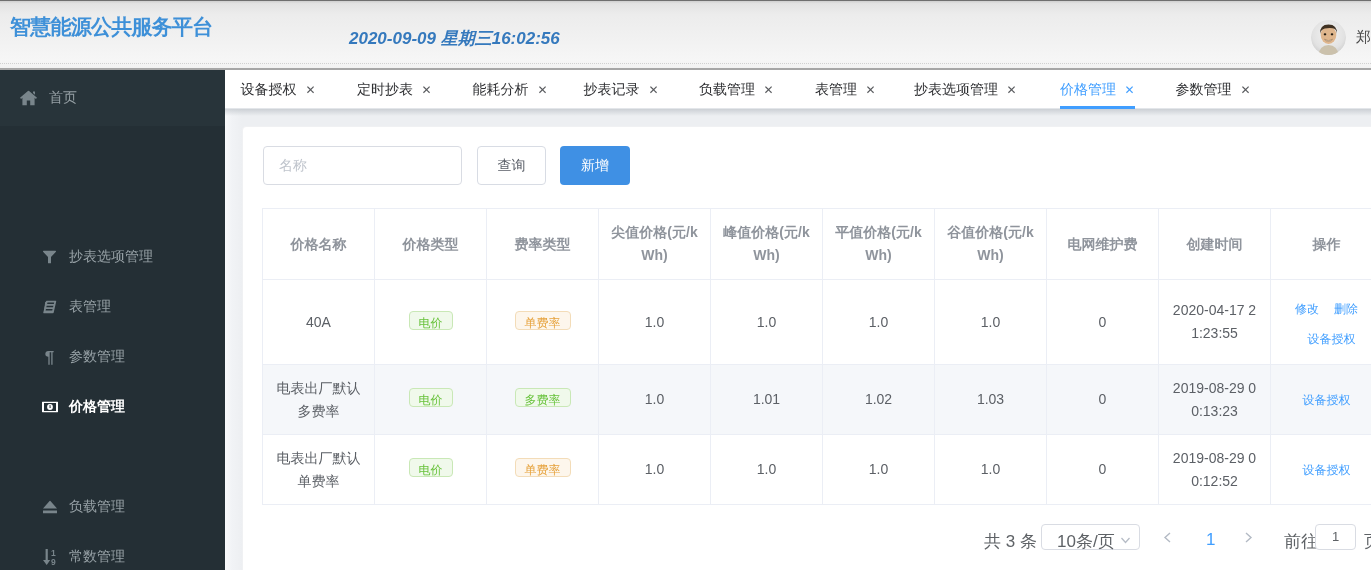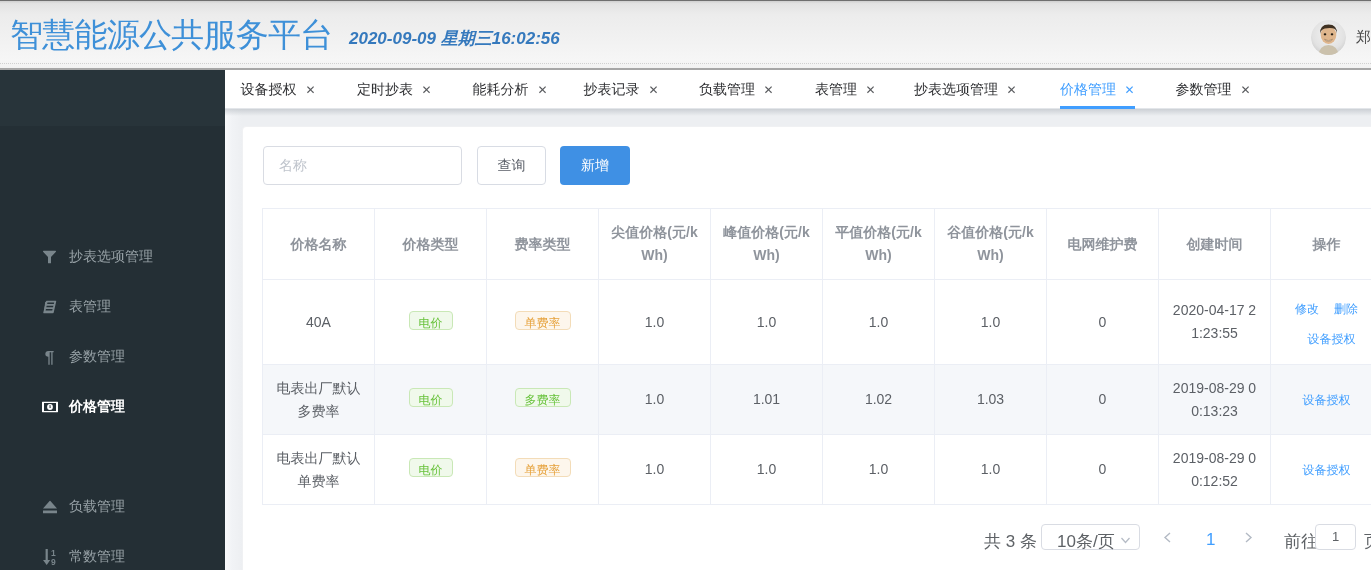--- a/index.html
+++ b/index.html
@@ -3,21 +3,21 @@
 <meta charset="utf-8">
 <style>
 * { margin:0; padding:0; box-sizing:border-box; }
 html,body { width:1371px; height:570px; overflow:hidden; font-family:"Liberation Sans", sans-serif; background:#fff; }
 
 
 #header { position:absolute; left:0; top:0; width:1371px; height:70px;
   background:linear-gradient(180deg,#cfcfcf 0,#e3e3e3 4%,#ececec 20%,#f1f1f1 55%,#f6f6f6 88%,#f2f2f2 100%);
   border-top:1px solid #6f6f6f; border-bottom:2px solid #a6a6a6; }
 #hdot { position:absolute; left:0; top:62px; width:1371px; border-top:1px dotted #d0d0d0; }
-#title { position:absolute; left:10px; top:12px; font-size:33px; font-weight:normal; color:#3e90d8; letter-spacing:-0.75px; }
+#title { position:absolute; left:10px; top:12px; font-size:21px; font-weight:bold; color:#3e90d8; letter-spacing:-0.75px; }
 #hdate { position:absolute; left:349px; top:26px; font-size:17px; font-weight:bold; color:#3579bd;font-style:italic; }
 #avatar { position:absolute; left:1311px; top:19px; width:35px; height:35px; border-radius:50%; overflow:hidden; }
 #uname { position:absolute; left:1356px; top:27px; font-size:15px; color:#4c4c4c; }
 
 
 #sidebar { position:absolute; left:0; top:70px; width:225px; height:500px; background:#242f35; }
 .mi { position:absolute; left:0; width:225px; height:50px; display:flex; align-items:center; }
 .mi .txt { font-size:14px; color:#96a0a5; }
 .mi .ic { position:absolute; display:flex; align-items:center; justify-content:center; color:#79858b; line-height:0; }
 .p-ic { left:19px; width:18px; top:50%; transform:translateY(-50%); }
@@ -88,20 +88,28 @@
       <ellipse cx="14" cy="14.3" rx="1.3" ry="1.1" fill="#241d16"></ellipse>
       <ellipse cx="21" cy="14.3" rx="1.3" ry="1.1" fill="#241d16"></ellipse>
       <path d="M13.5 19.3 Q17.5 22 21.5 19.3 Q17.5 23.5 13.5 19.3 Z" fill="#fbf6ef" stroke="#8d6e52" stroke-width=".5"></path>
     </svg>
   </div>
   <div id="uname">郑</div>
 </div>
 
 <div id="sidebar">
   <div style="position:absolute; left:0; top:0; width:225px; height:56px; background:#28343a;"></div>
+  <div class="mi" style="top:0; height:56px;">
+    <span class="ic p-ic">
+        <svg width="17" height="15" viewBox="0 0 17 15">
+          <path d="M8.5 0 L17 7.2 L15.9 8.4 L14.6 7.3 L14.6 15 L10.2 15 L10.2 10 L6.8 10 L6.8 15 L2.4 15 L2.4 7.3 L1.1 8.4 L0 7.2 Z M13 2.6 L13 1 L15 1 L15 4.2 Z" fill="currentColor"></path>
+        </svg>
+      </span>
+    <span class="txt p-txt">首页</span>
+  </div>
   <div class="mi" style="top:162px;">
     <span class="ic s-ic">
         <svg width="13" height="13" viewBox="0 0 13 13">
           <path d="M0 .8 Q0 0 .8 0 L12.2 0 Q13 0 13 .8 Q13 1.2 12.7 1.5 L8 6.5 L8 12.4 Q8 13 7.4 13 L5.6 13 Q5 13 5 12.4 L5 6.5 L.3 1.5 Q0 1.2 0 .8 Z" fill="currentColor"></path>
         </svg>
       </span>
     <span class="txt s-txt">抄表选项管理</span>
   </div>
   <div class="mi" style="top:212px;">
     <span class="ic s-ic">

